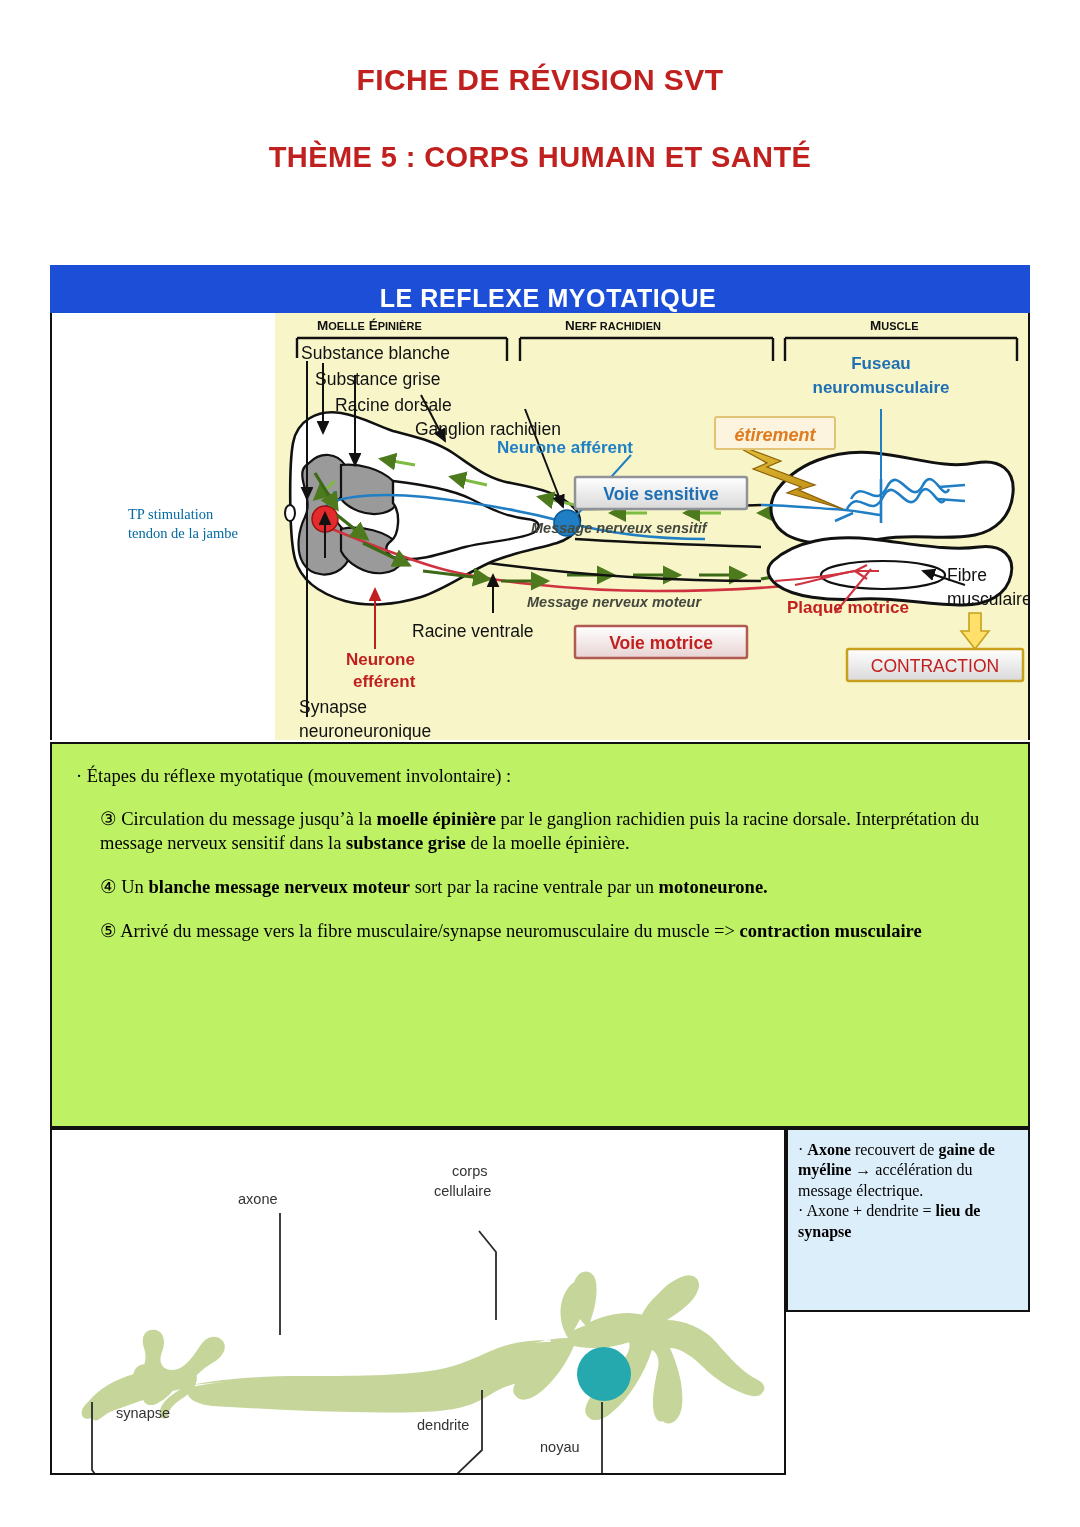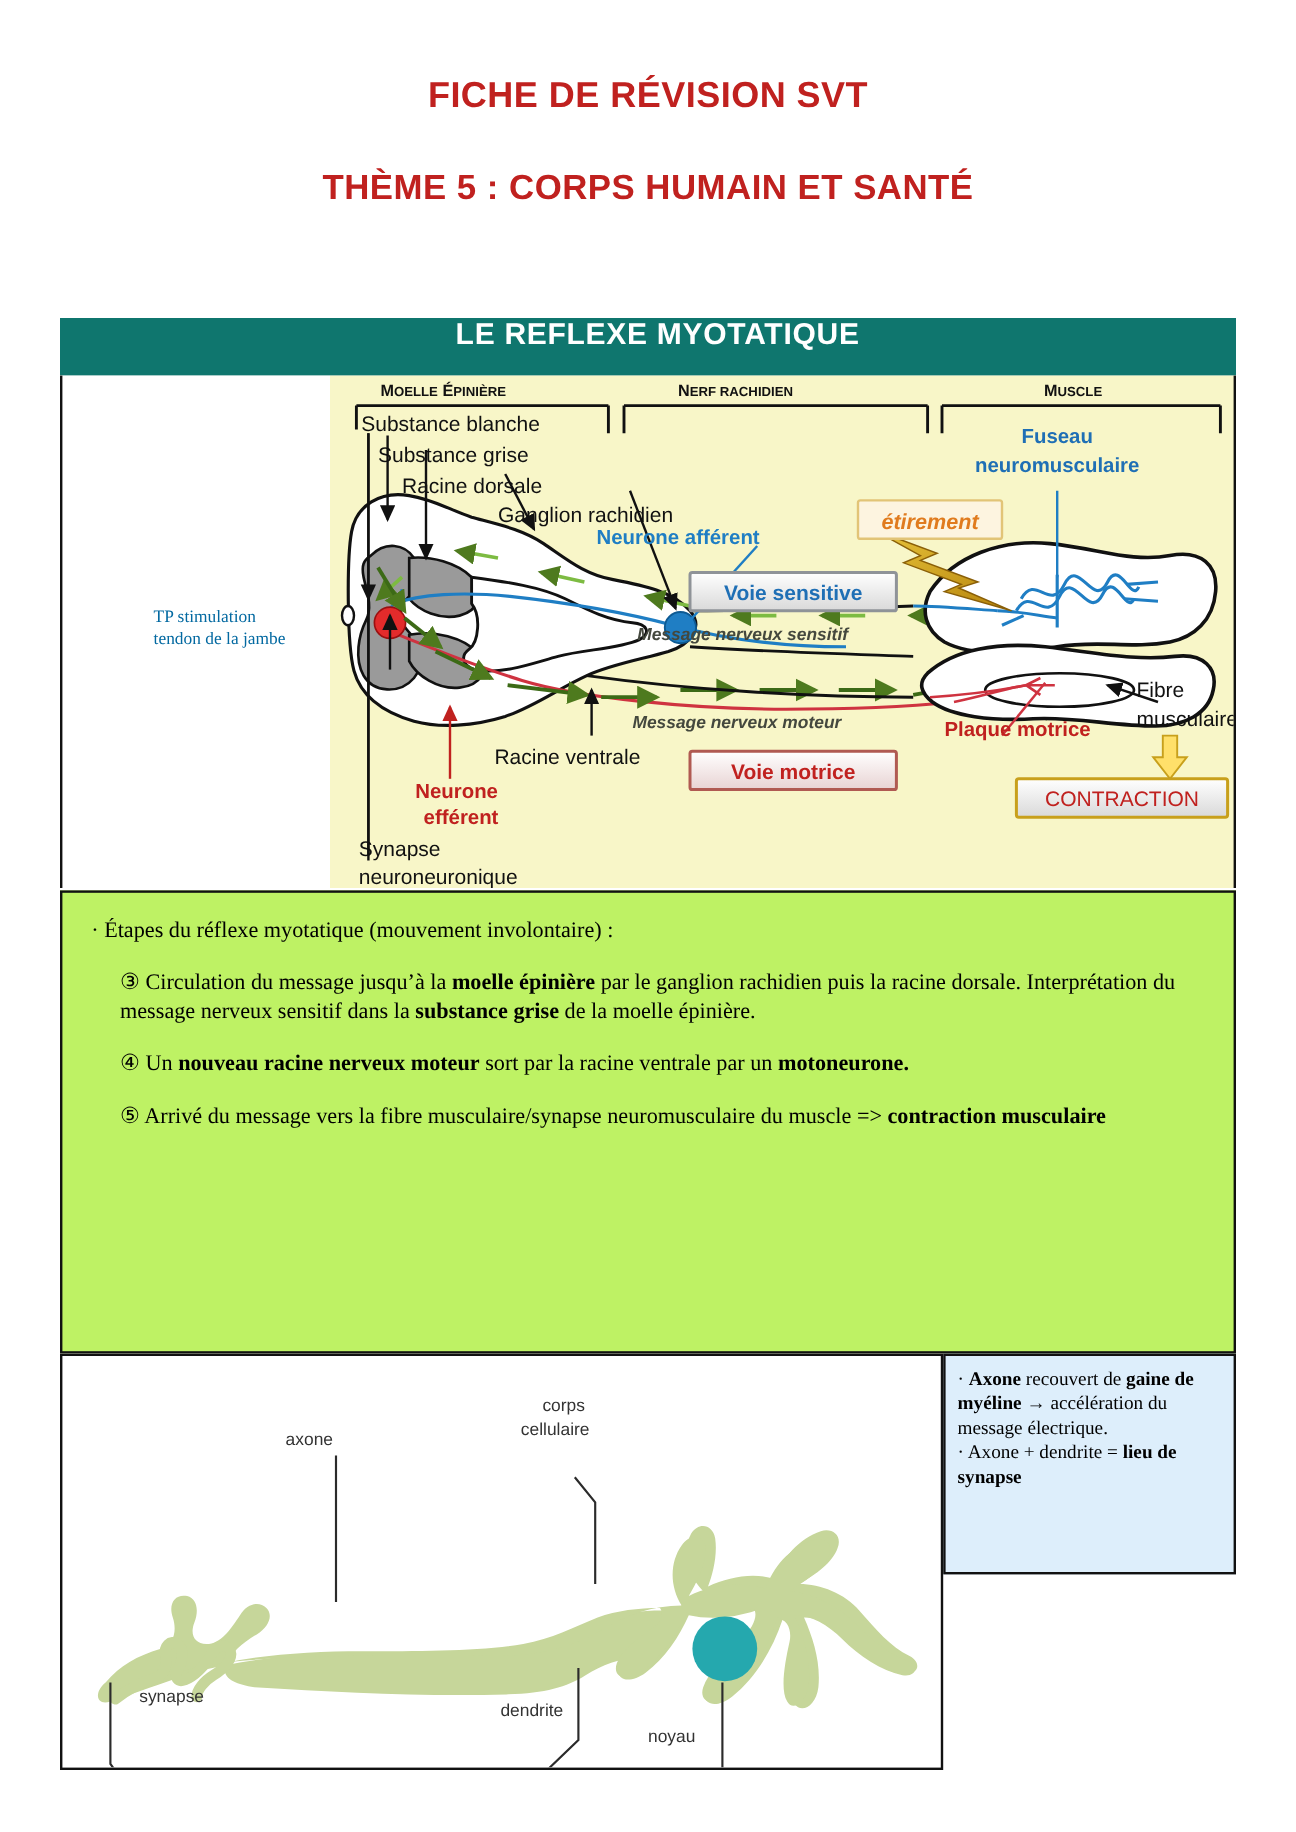--- a/index.html
+++ b/index.html
@@ -19,27 +19,27 @@
     font-family:"Liberation Sans", sans-serif;
     font-weight:bold;
     letter-spacing:.4px;
   }
   #title-main { font-size:30px; position:absolute; top:63px; left:0; right:0; }
   #title-sub  { font-size:29px; position:absolute; top:141px; left:0; right:0; }
 
   
   #banner {
     position:absolute; left:50px; top:265px; width:980px; height:48px;
-    background:#0f766e;
+    background:#1d4ed8;
     color:#fff;
     font-family:"Liberation Sans", sans-serif;
     font-weight:bold;
     font-size:25px;
     letter-spacing:.6px;
-    display:flex; align-items:flex-start; justify-content:center;padding-left:40px;
+    display:flex; align-items:flex-end; justify-content:center;padding-left:40px;
   }
   #banner .txt { transform:translateX(-12px); }
 
   
   #reflex-panel {
     position:absolute; left:275px; top:313px; width:755px; height:427px;
     background:#f8f6c8;
     border-right:2px solid #111;
     overflow:hidden;
   }
@@ -313,21 +313,21 @@
     <rect x="572" y="336" width="176" height="32" rx="2" fill="url(#boxGrad)" stroke="#c8a01c" stroke-width="2.5"></rect>
     <text x="660" y="359" text-anchor="middle" font-family="Liberation Sans, sans-serif" font-size="17.5" fill="#c0211f">CONTRACTION</text>
   </g>
 </svg>
 </div>
 
 <div id="steps-box">
   <div class="lead">· Étapes du réflexe myotatique (mouvement involontaire) :</div>
   <div id="steps-list">
       <div class="step"><span>③ </span><span>Circulation du message jusqu’à la </span><span class="b">moelle épinière</span><span> par le ganglion rachidien puis la racine dorsale. Interprétation du message nerveux sensitif dans la </span><span class="b">substance grise</span><span> de la   moelle épinière.</span></div>
-      <div class="step"><span>④ </span><span>Un </span><span class="b">nouveau racine nerveux moteur</span><span> sort par la racine ventrale par un </span><span class="b">motoneurone.</span></div>
+      <div class="step"><span>④ </span><span>Un </span><span class="b">blanche message nerveux moteur</span><span> sort par la racine ventrale par un </span><span class="b">motoneurone.</span></div>
       <div class="step"><span>⑤ </span><span>Arrivé du message vers la fibre musculaire/synapse neuromusculaire du muscle =&gt; </span><span class="b">contraction musculaire</span></div>
     </div>
 </div>
 
 <div id="neuron-box">
 <svg id="neuron-svg" width="732" height="343" viewBox="0 0 732 343" xmlns="http://www.w3.org/2000/svg">
 
   <path d="M36,272 C48,258 62,250 82,244 C92,241 96,230 92,218
            C88,206 94,198 104,200 C112,202 114,212 110,222
            C106,232 110,240 120,240

